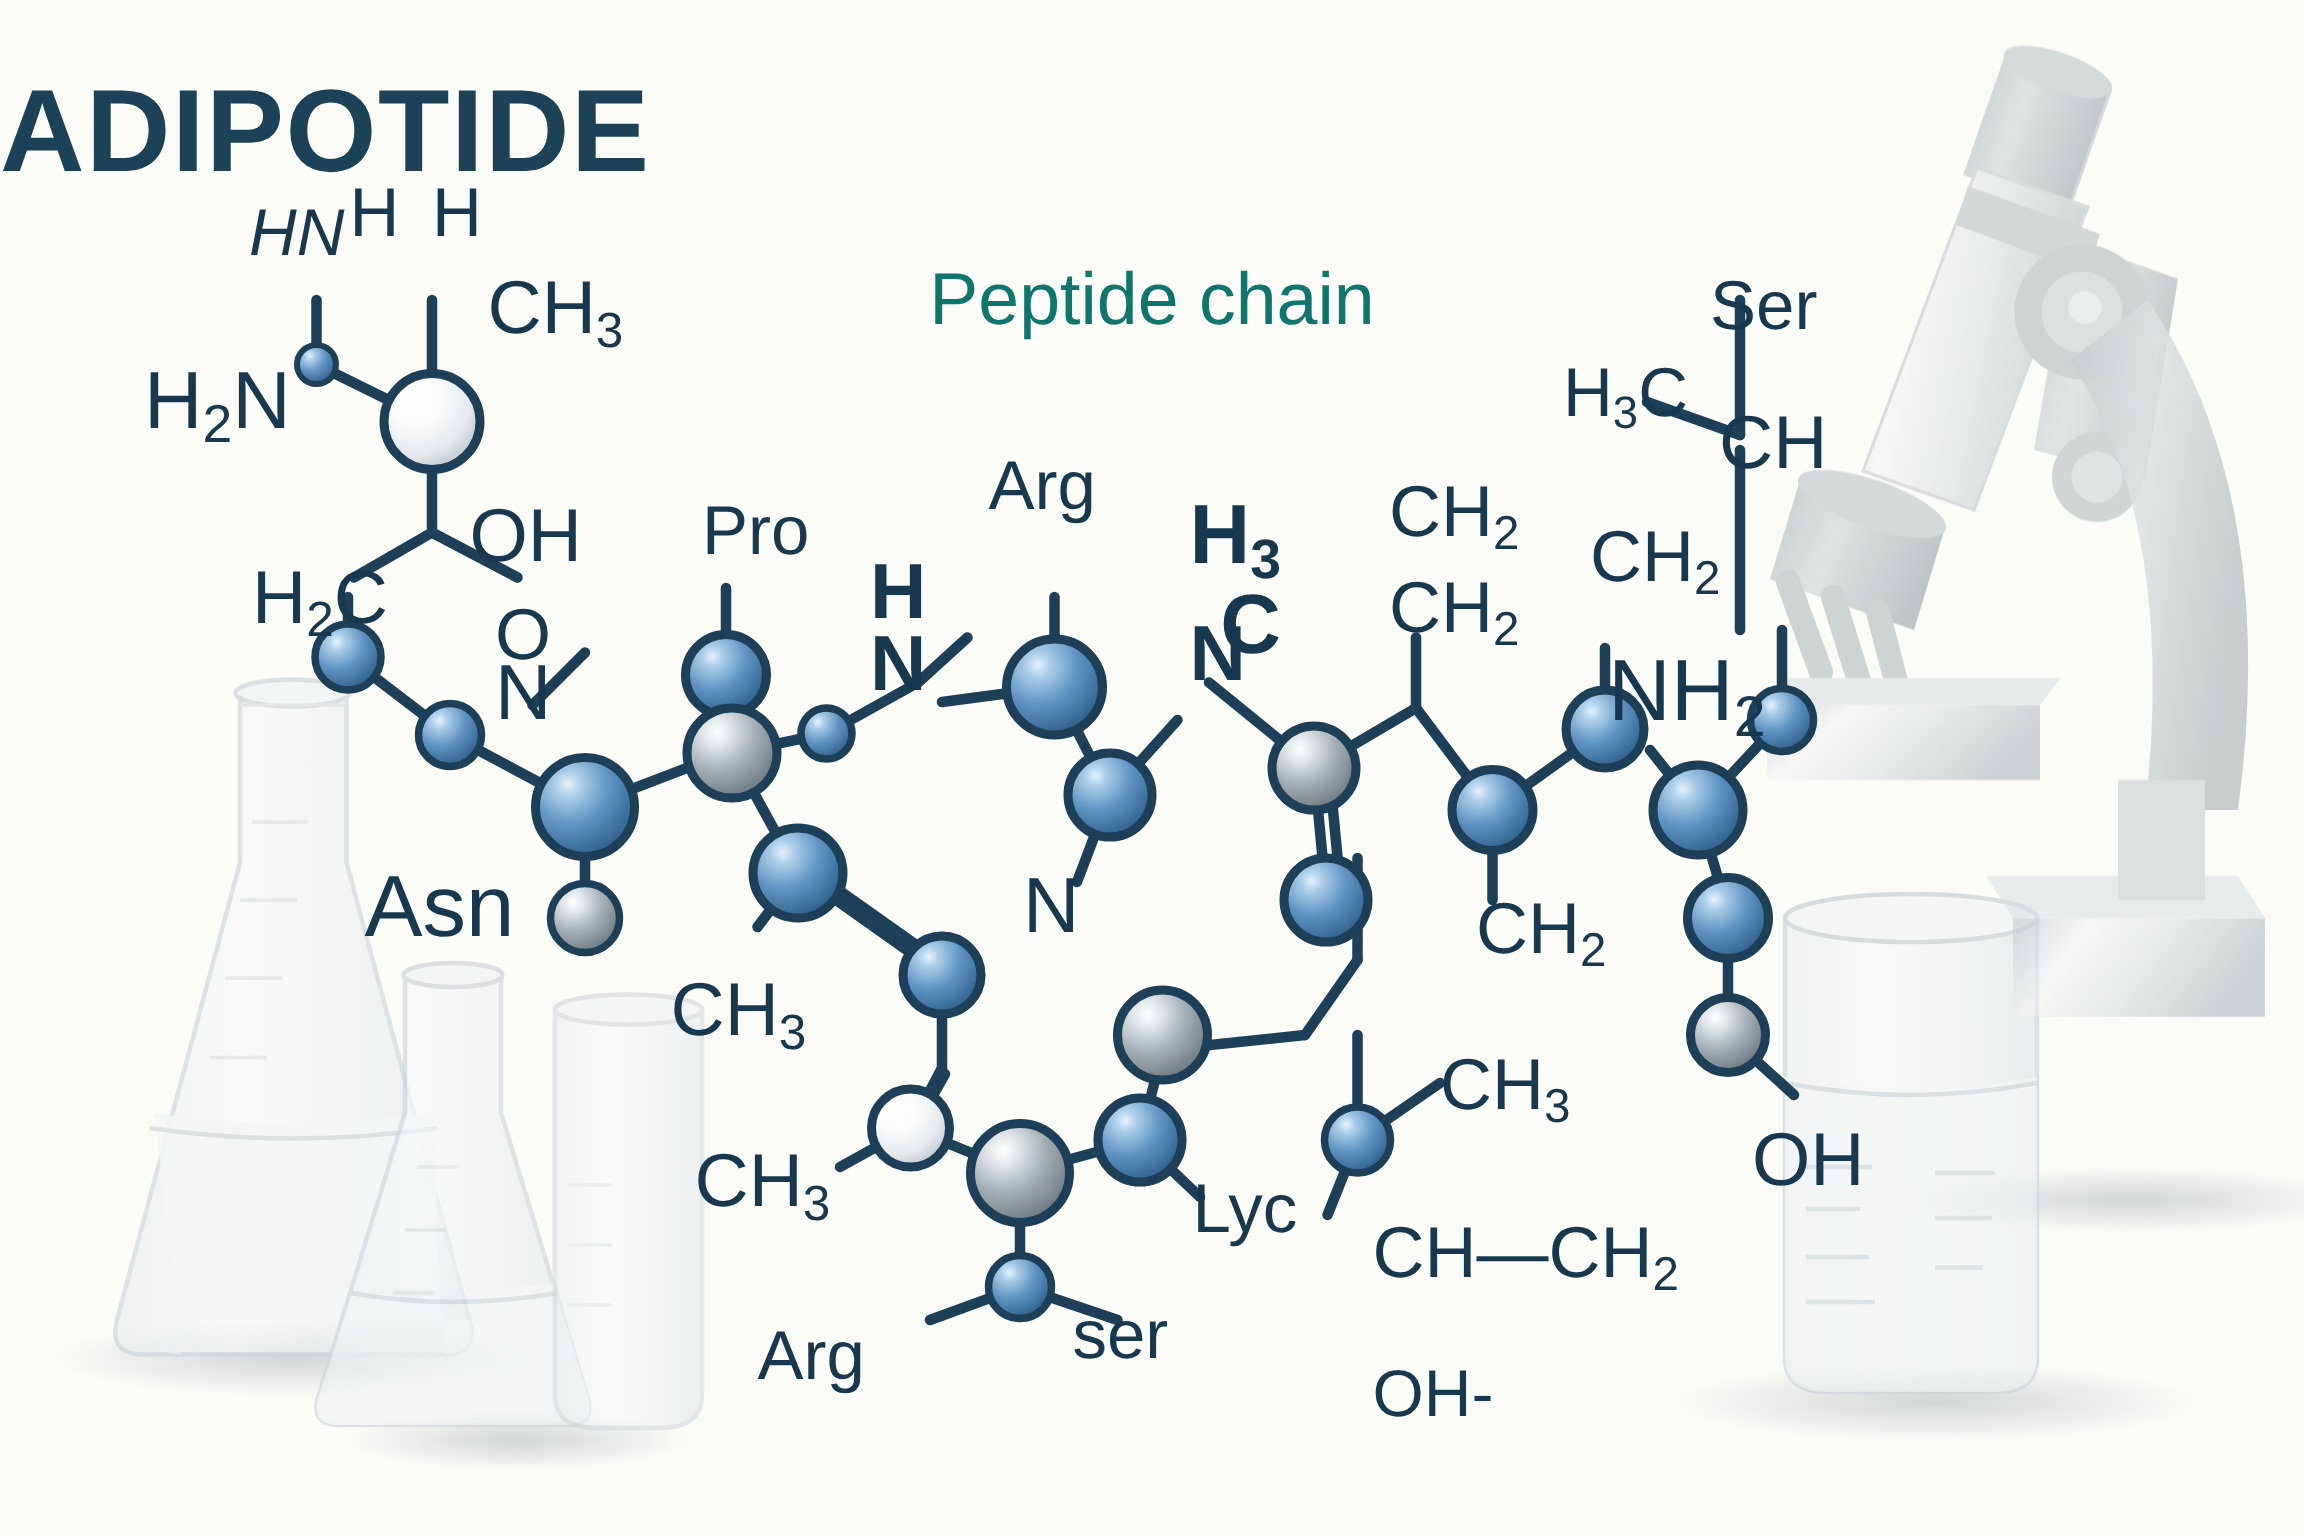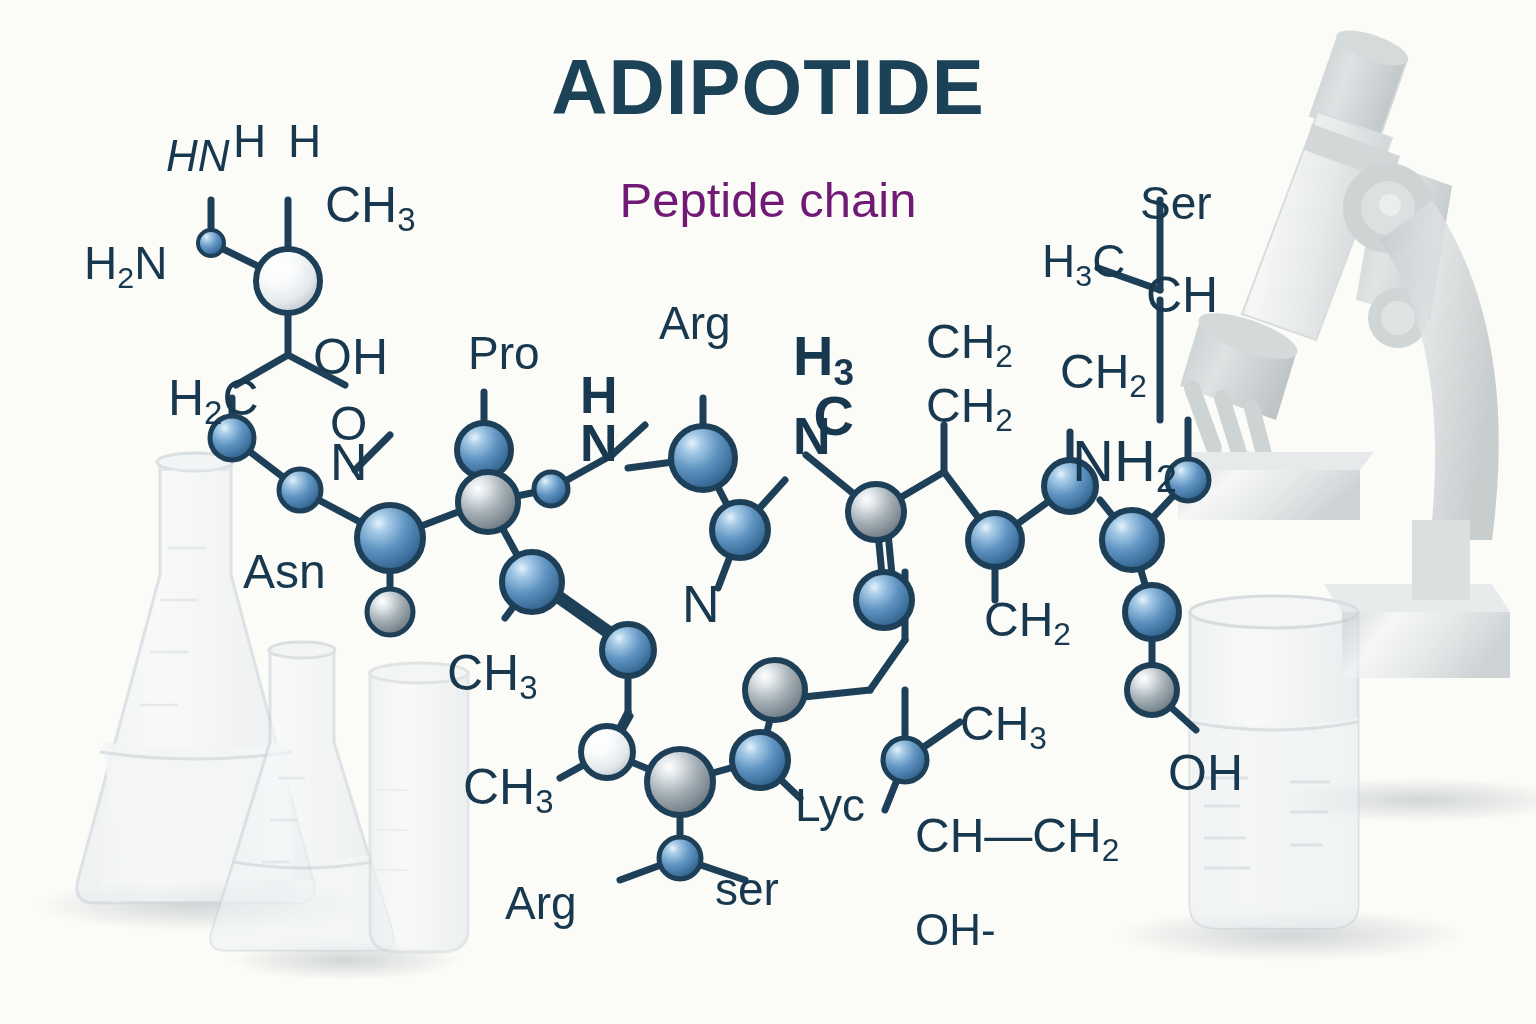--- a/index.html
+++ b/index.html
@@ -29,31 +29,30 @@
     line-height:1;
     font-weight:400;
   }
   .lbl .sub{font-size:.66em;vertical-align:-0.28em;}
   .lbl.stack{line-height:.92;text-align:left;}
   .lbl.bold{font-weight:700;}
 
   
   #title{
     position:absolute;left:0;right:0;top:42px;
-    text-align:center;
     font-size:78px;font-weight:700;letter-spacing:1px;
     color:#1c4257;
     font-family:"Liberation Sans", sans-serif;
     z-index:4;
   }
   #subtitle{
     position:absolute;left:0;right:0;top:172px;
     text-align:center;
     font-size:49px;font-weight:400;
-    color:#701a75;
+    color:#0f766e;
     font-family:"Liberation Sans", sans-serif;
     z-index:4;
   }
 </style>
 </head>
 <body>
 
 <div id="stage">
 
   <div id="bg-layer">
@@ -277,33 +276,33 @@
         <circle cx="288" cy="281" r="32" fill="url(#oSph)" stroke="#1d3f58" stroke-width="6"></circle>
         <circle cx="607" cy="752" r="26" fill="url(#oSph)" stroke="#1d3f58" stroke-width="6"></circle>
       </g>
     </svg>
   </div>
 
   <div id="text-layer">
     <div id="title">ADIPOTIDE</div>
     <div id="subtitle">Peptide chain</div>
     <div id="residue-labels">
-        <div class="lbl" style="left: 243px; top: 548px; font-size: 48px;">Asn</div>
+        <div class="lbl" style="left: 243px; top: 576px; font-size: 58px;">Asn</div>
         <div class="lbl" style="left: 468px; top: 330px; font-size: 46px;">Pro</div>
         <div class="lbl" style="left: 659px; top: 300px; font-size: 46px;">Arg</div>
         <div class="lbl" style="left: 1140px; top: 180px; font-size: 46px;">Ser</div>
         <div class="lbl" style="left: 505px; top: 880px; font-size: 46px;">Arg</div>
         <div class="lbl" style="left: 715px; top: 866px; font-size: 46px;">ser</div>
         <div class="lbl" style="left: 795px; top: 782px; font-size: 46px; text-align: right;">Lyc</div>
       </div>
     <div id="atom-labels">
         <div class="lbl" style="left: 166px; top: 134px; font-size: 44px; font-style: italic;">HN</div>
         <div class="lbl" style="left: 233px; top: 118px; font-size: 46px;">H</div>
         <div class="lbl" style="left: 288px; top: 118px; font-size: 46px;">H</div>
-        <div class="lbl" style="left: 84px; top: 240px; font-size: 46px;">H<span class="sub">2</span>N</div>
+        <div class="lbl" style="left: 96px; top: 240px; font-size: 54px;">H<span class="sub">2</span>N</div>
         <div class="lbl" style="left: 325px; top: 180px; font-size: 50px;">CH<span class="sub">3</span></div>
         <div class="lbl" style="left: 168px; top: 328px; font-size: 50px; margin-top: 45px;">H<span class="sub">2</span>C</div>
         <div class="lbl" style="left: 313px; top: 332px; font-size: 50px;">OH</div>
         <div class="lbl" style="left: 330px; top: 400px; font-size: 48px;">O</div>
         <div class="lbl" style="left: 330px; top: 436px; font-size: 52px;">N</div>
         <div class="lbl stack bold" style="left: 580px; top: 372px; font-size: 52px;">H<br>N</div>
         <div class="lbl stack bold" style="left: 793px; top: 330px; font-size: 56px; text-align: right;">H<span class="sub">3</span><br>C</div>
         <div class="lbl bold" style="left: 793px; top: 410px; font-size: 52px;">N</div>
         <div class="lbl" style="left: 682px; top: 578px; font-size: 52px;">N</div>
         <div class="lbl" style="left: 926px; top: 318px; font-size: 48px;">CH<span class="sub">2</span></div>

